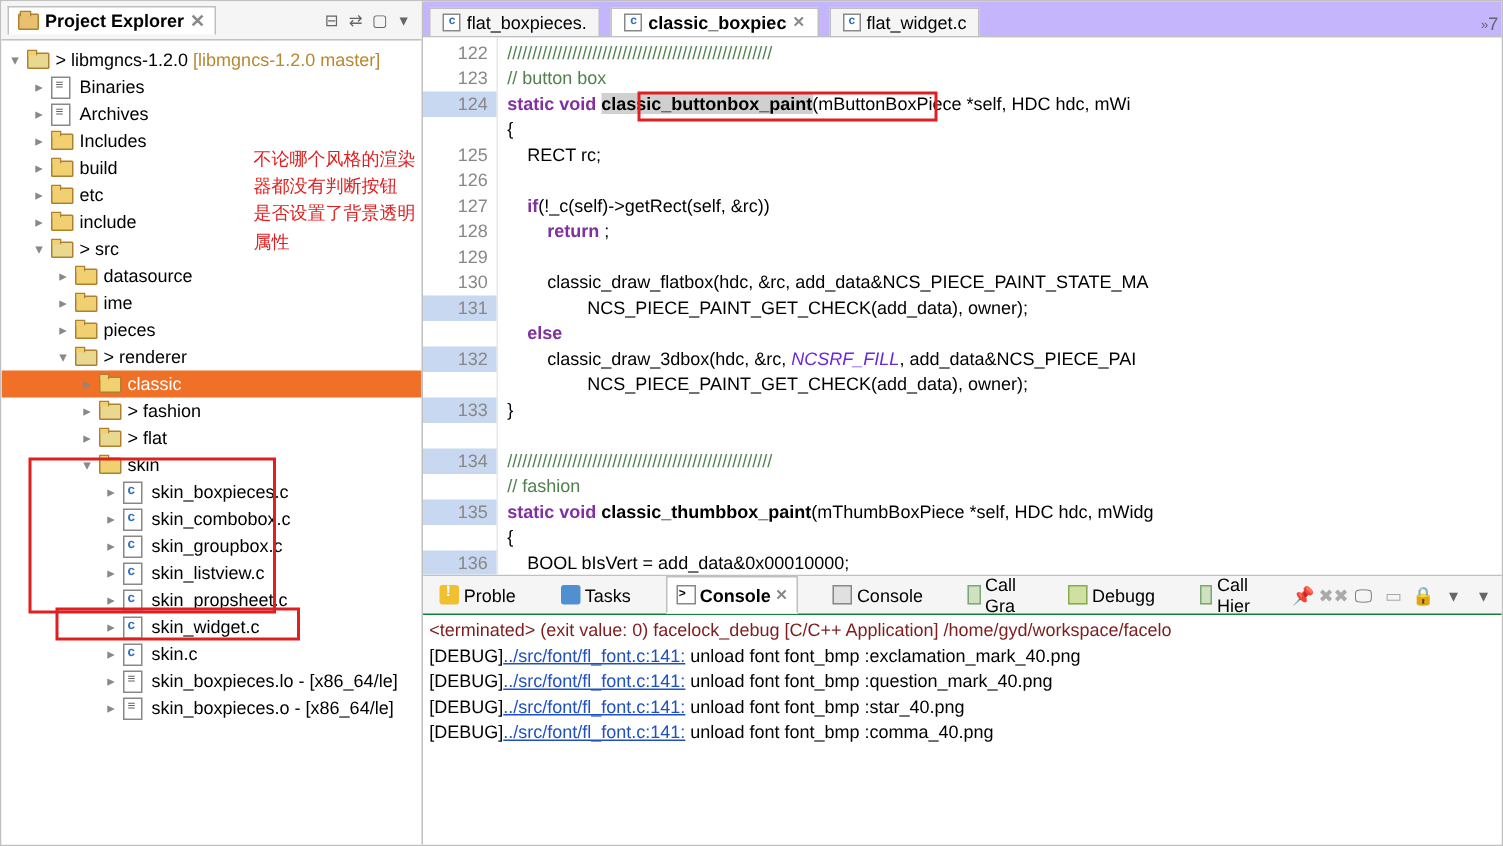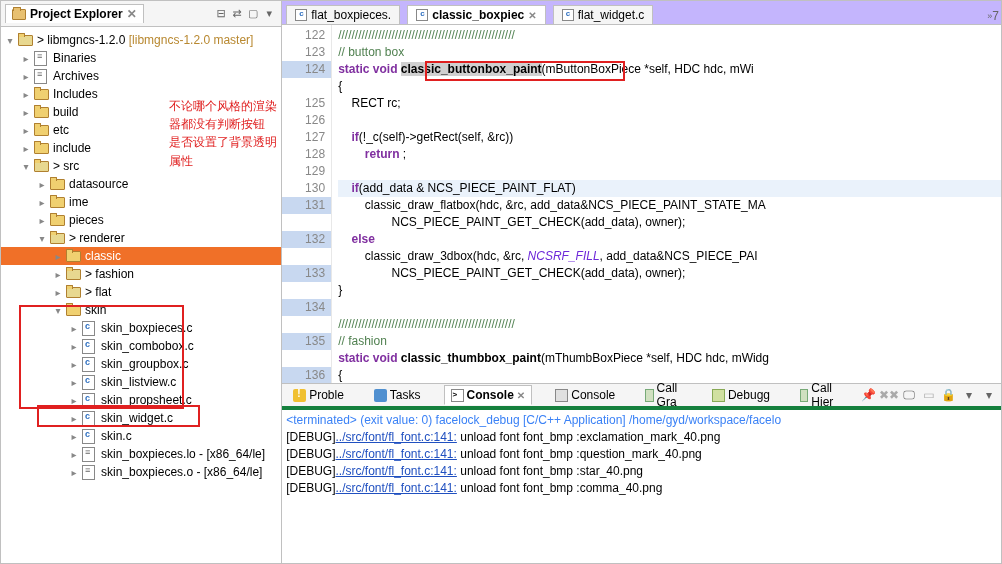--- a/index.html
+++ b/index.html
@@ -45,37 +45,37 @@
 .code{flex:1;white-space:pre;line-height:17px;padding-top:2px;padding-left:6px;overflow:hidden}
 .c-cm{color:#508050}
 .c-kw{color:#8030a0;font-weight:bold}
 .c-fn{font-weight:bold}
 .c-mac{color:#6d28d9;font-style:italic}
 .c-sel{background:#d0d0d0}
 .hl-line{background:#eaf2fb;display:inline-block;width:100%}
 .ed-redbox{position:absolute;border:2px solid #e02020;pointer-events:none}
 
 .bottom{height:180px;border-top:1px solid #c0c0c0;display:flex;flex-direction:column}
-.btabs{display:flex;align-items:center;height:26px;background:#f5f5f5;border-bottom:4px solid #15803d;padding:0 4px;gap:16px}
+.btabs{display:flex;height:26px;background:#f5f5f5;border-bottom:1px solid #15803d;padding:0 4px;gap:16px}
 .btab{display:flex;align-items:center;gap:3px;padding:2px 6px;cursor:pointer;border:1px solid transparent}
 .btab.active{background:#fff;border:1px solid #c0c0c0;border-bottom:1px solid #fff;font-weight:700}
 .btab .bico{width:13px;height:13px;display:inline-block}
 .bico.probl{background:#f0c030;border-radius:2px;position:relative}
 .bico.probl::after{content:"!";position:absolute;left:4px;top:-1px;color:#fff;font-size:10px;font-weight:bold}
 .bico.task{background:#5090d0;border-radius:2px}
 .bico.cons{background:#fff;border:1px solid #888}
 .bico.cons::after{content:">";position:absolute;font-size:8px;margin-left:1px}
 .bico{position:relative}
 .bico.prop{background:#e0e0e0;border:1px solid #888}
 .bico.call{background:#d0e0c0;border:1px solid #7a7}
 .bico.dbg{background:#d0e0a0;border:1px solid #8a5}
 .btb-icons{display:flex;gap:4px;margin-left:auto;align-items:center}
 .btb-icons span{width:16px;height:16px;display:inline-flex;align-items:center;justify-content:center;color:#666;cursor:pointer;font-size:12px}
 .console{flex:1;overflow:auto;font-family:"DejaVu Sans Mono",Consolas,monospace;font-size:12px;padding:2px 4px;background:#fff}
-.console .term{color:#3b82f6}
+.console .term{color:#7f1d1d}
 .console .link{color:#2050c0;text-decoration:underline;cursor:pointer}
 .console .line{white-space:pre;line-height:17px}
 </style>
 </head>
 <body>
 
 <div class="root">
  <div class="left">
   <div class="view-hdr">
    <div class="view-title">
@@ -247,21 +247,20 @@
    <div class="gutter" id="gutter"><span>122</span><br><span>123</span><br><span class="hl">124</span><br><span>125</span><br><span>126</span><br><span>127</span><br><span>128</span><br><span>129</span><br><span>130</span><br><span class="hl">131</span><br><span class="hl">132</span><br><span class="hl">133</span><br><span class="hl">134</span><br><span class="hl">135</span><br><span class="hl">136</span><br><br><br><br><br><br><br></div>
    <div class="code" id="code"><span class="c-cm">/////////////////////////////////////////////////////</span>
 <span class="c-cm">// button box</span>
 <span class="c-kw">static</span> <span class="c-kw">void</span> <span class="c-sel c-fn">classic_buttonbox_paint</span>(mButtonBoxPiece *self, HDC hdc, mWi
 {
     RECT rc;
 
     <span class="c-kw">if</span>(!_c(self)-&gt;getRect(self, &amp;rc))
         <span class="c-kw">return</span> ;
 
-<span class="hl-line">    <span class="c-kw">if</span>(add_data &amp; NCS_PIECE_PAINT_FLAT)</span>
         classic_draw_flatbox(hdc, &amp;rc, add_data&amp;NCS_PIECE_PAINT_STATE_MA
                 NCS_PIECE_PAINT_GET_CHECK(add_data), owner);
     <span class="c-kw">else</span>
         classic_draw_3dbox(hdc, &amp;rc, <span class="c-mac">NCSRF_FILL</span>, add_data&amp;NCS_PIECE_PAI
                 NCS_PIECE_PAINT_GET_CHECK(add_data), owner);
 }
 
 <span class="c-cm">/////////////////////////////////////////////////////</span>
 <span class="c-cm">// fashion</span>
 <span class="c-kw">static</span> <span class="c-kw">void</span> <span class="c-fn">classic_thumbbox_paint</span>(mThumbBoxPiece *self, HDC hdc, mWidg

